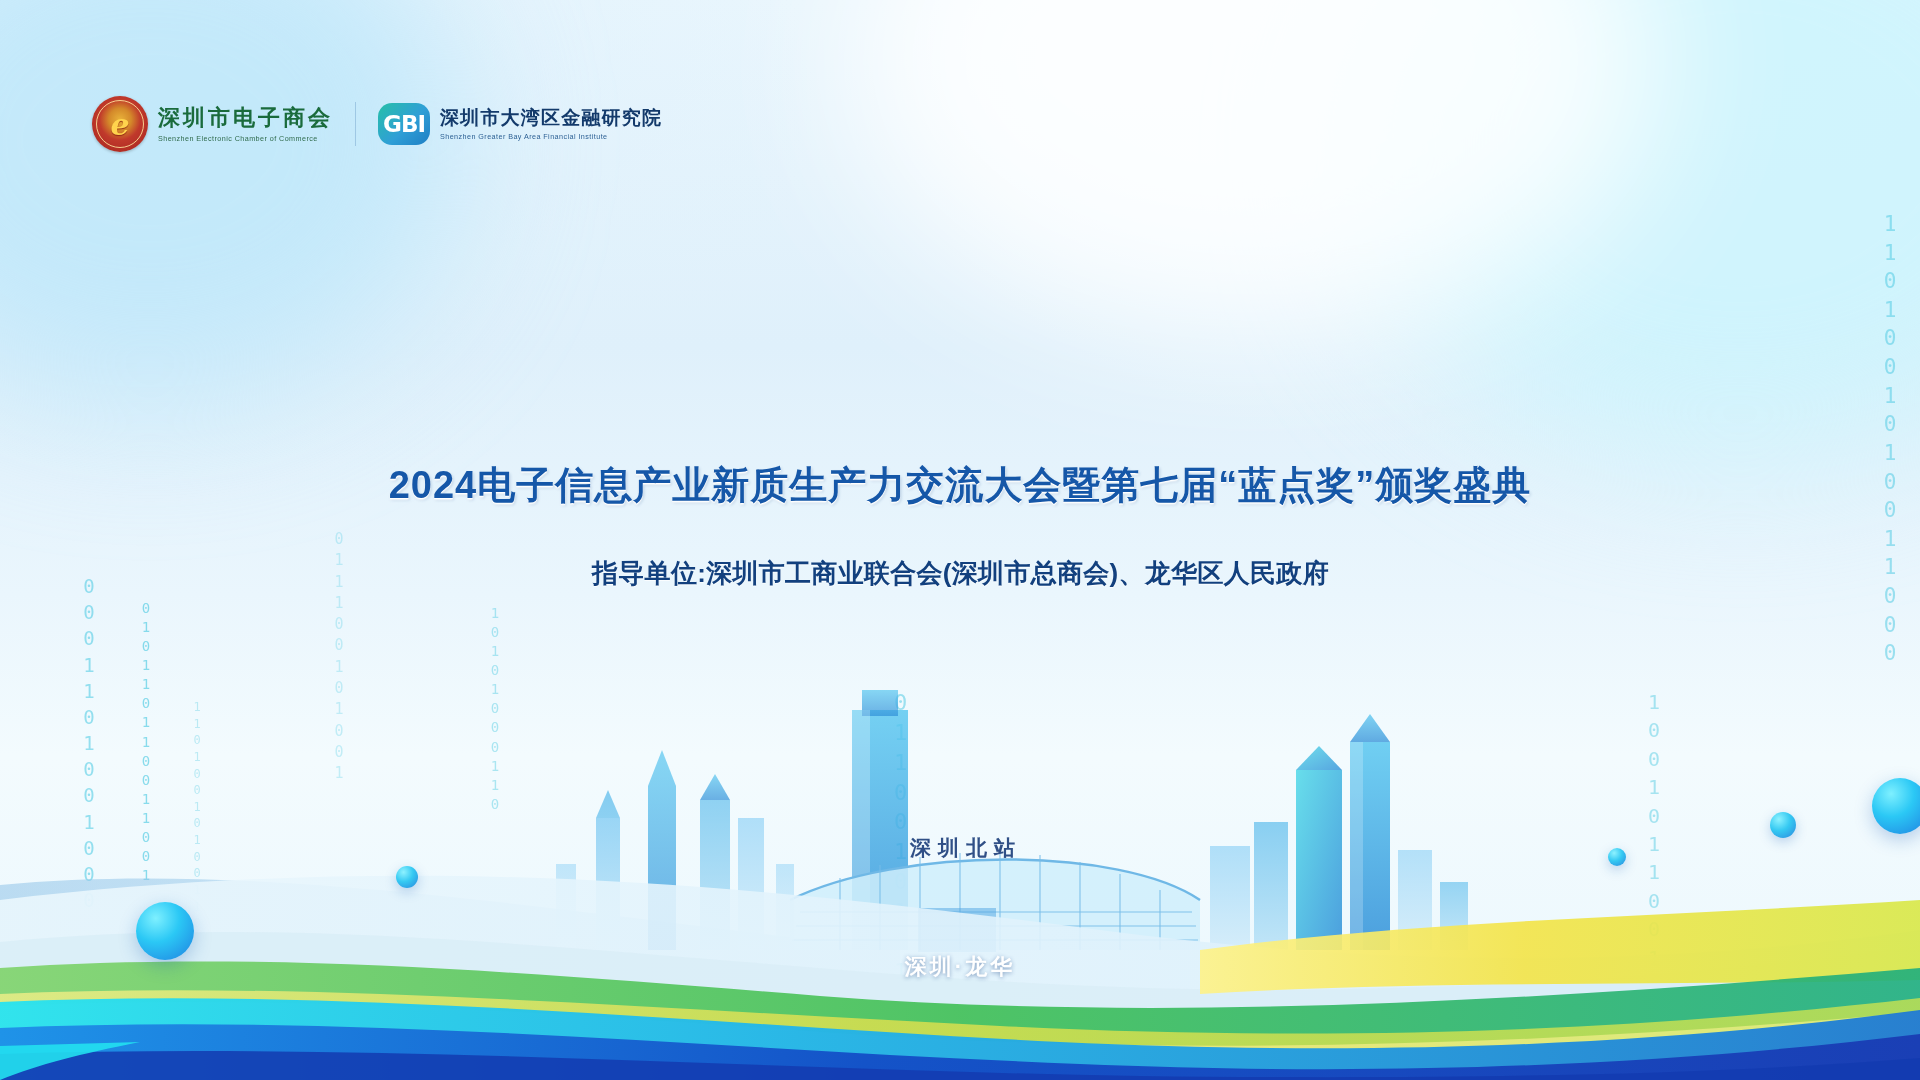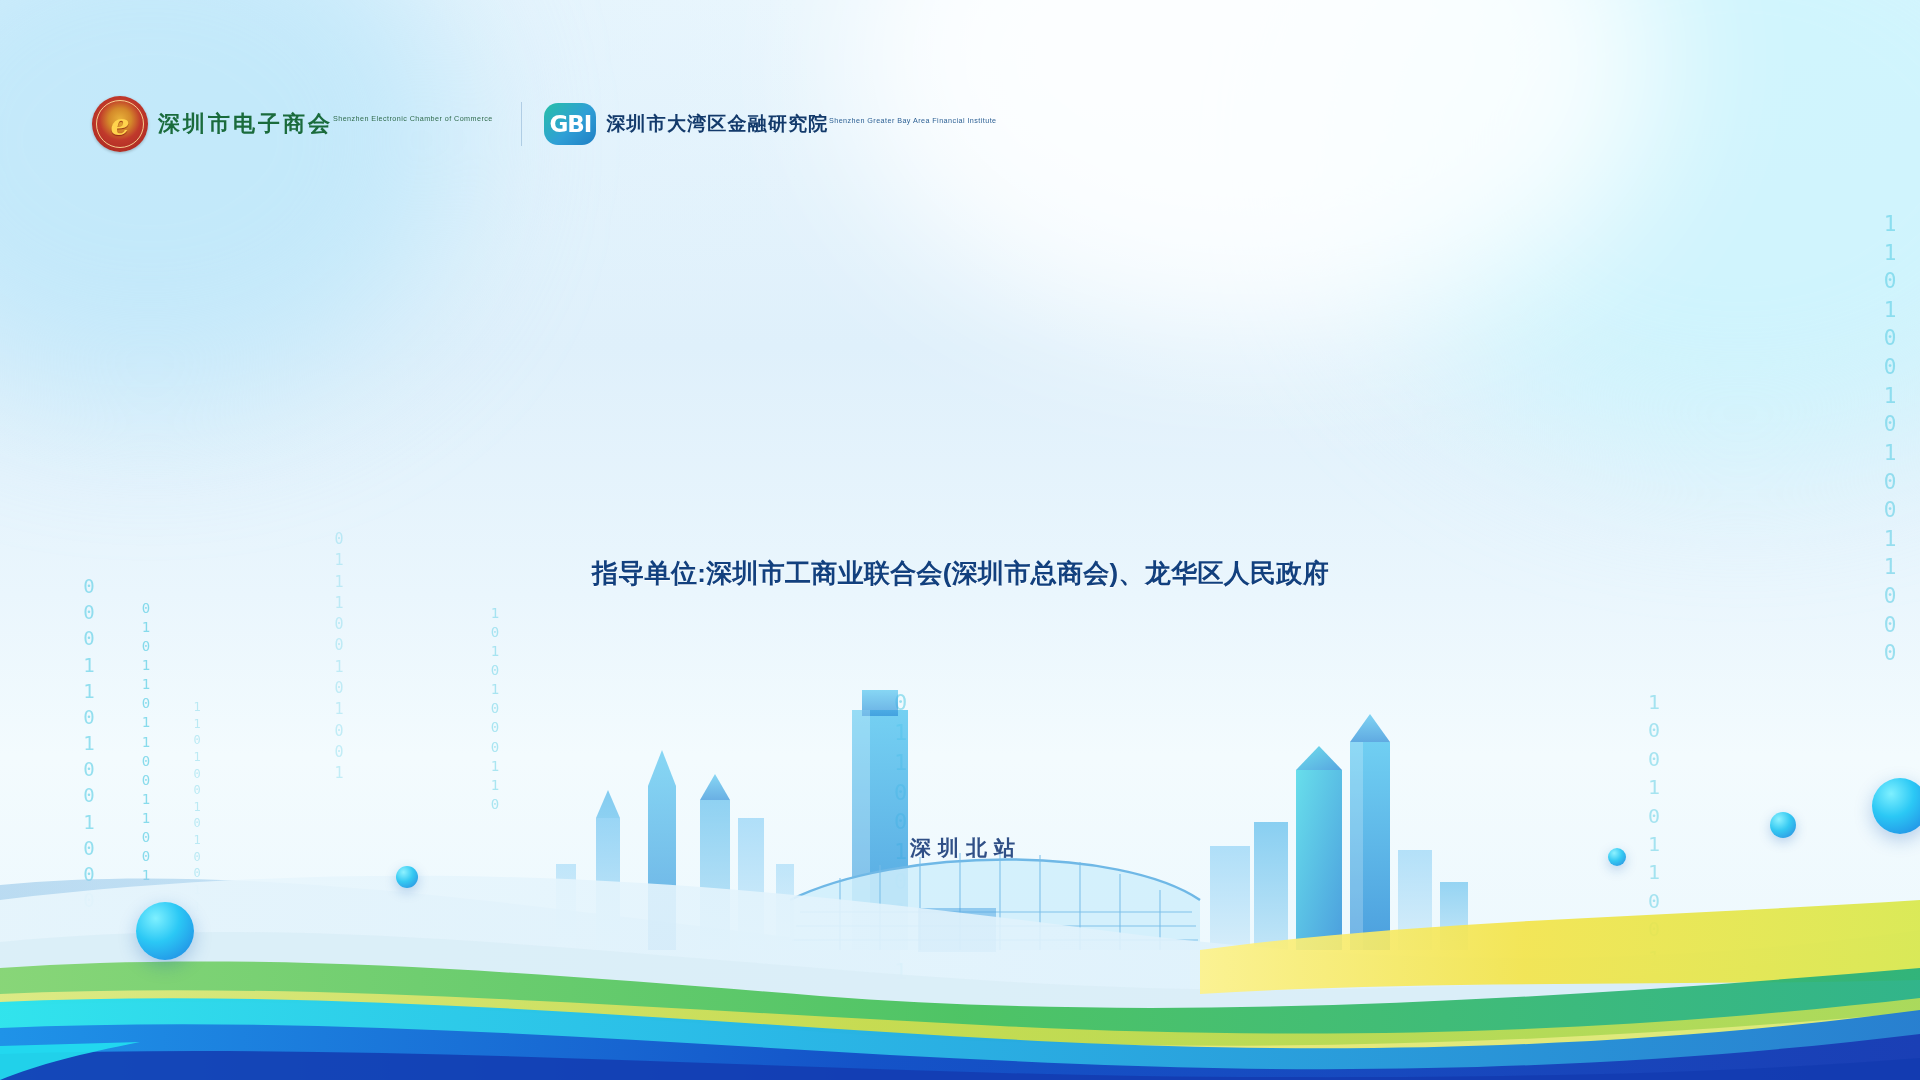--- a/index.html
+++ b/index.html
@@ -30,21 +30,21 @@
   #logo-row{position:absolute;left:92px;top:96px;display:flex;align-items:center;gap:22px;}
   .logo-unit{display:flex;align-items:center;gap:10px;}
   .seal{width:56px;height:56px;border-radius:50%;flex:none;position:relative;
     background:radial-gradient(circle at 50% 42%,#e8b23a 0%,#d4892a 26%,#c0392b 48%,#a3211b 100%);
     box-shadow:0 1px 3px rgba(0,0,0,.25);}
   .seal::before{content:"";position:absolute;inset:4px;border-radius:50%;
     border:1.6px solid rgba(255,232,160,.85);}
   .seal .e{position:absolute;inset:0;display:flex;align-items:center;justify-content:center;
     font-family:"DejaVu Serif","Liberation Serif",serif;font-style:italic;font-weight:700;
     font-size:30px;color:#ffd34d;text-shadow:0 1px 1px rgba(120,10,10,.7);}
-  .logo-txt{display:flex;flex-direction:row;justify-content:center;text-align:right;}
+  .logo-txt{display:flex;flex-direction:column;justify-content:center;}
   .logo-cn{font-size:22px;font-weight:700;letter-spacing:3px;line-height:1.15;
     color:#1a6b3c;font-family:"DejaVu Serif","Liberation Serif",serif;}
   .logo-en{font-size:7.5px;letter-spacing:.45px;color:#2f6b4c;margin-top:3px;
     transform:scale(.96);transform-origin:left center;white-space:nowrap;}
   .gbi{width:52px;height:42px;flex:none;border-radius:14px;display:flex;align-items:center;
     justify-content:center;background:linear-gradient(135deg,#27c0a8 0%,#2f9fd6 55%,#1f7fc4 100%);
     color:#fff;font-weight:800;font-size:23px;letter-spacing:-1px;
     font-family:"DejaVu Sans","Liberation Sans",sans-serif;}
   .logo-cn2{color:#133a6b;font-size:19px;letter-spacing:1.2px;font-weight:700;
     font-family:"DejaVu Serif","Liberation Serif",serif;}
@@ -131,20 +131,21 @@
       <div class="gbi">GBI</div>
       <div class="logo-txt">
         <div class="logo-cn logo-cn2">深圳市大湾区金融研究院</div>
         <div class="logo-en logo-en2">Shenzhen Greater Bay Area Financial Institute</div>
       </div>
     </div>
 
   </div>
 
 
+  <div id="subtitle">2024电子信息产业新质生产力交流大会暨第七届“蓝点奖”颁奖盛典</div>
 
   <div id="orgs">
     <div>指导单位:深圳市工商业联合会(深圳市总商会)、龙华区人民政府</div>
   </div>
 
   <div id="scene">
     <svg width="1920" height="430" viewBox="0 0 1920 430">
       <defs>
         <linearGradient id="bg1" x1="0" y1="0" x2="0" y2="1">
           <stop offset="0%" stop-color="#9fd8f7"></stop>
@@ -246,20 +247,21 @@
       <path d="M0,344 C300,330 640,358 1000,376 C1360,394 1660,378 1920,348 L1920,396 C1660,424 1360,430 1000,412 C640,394 300,372 0,386 Z" fill="url(#wYellow)" opacity=".72"></path>
       <path d="M0,352 C340,336 700,374 1060,392 C1400,408 1680,392 1920,360 L1920,430 L0,430 Z" fill="url(#wCyan)" opacity=".95"></path>
       <path d="M0,378 C360,362 720,400 1080,414 C1420,428 1690,412 1920,384 L1920,430 L0,430 Z" fill="url(#wBlue)"></path>
       <path d="M0,404 C380,392 760,420 1140,426 C1470,430 1720,424 1920,408 L1920,430 L0,430 Z" fill="#133bb0" opacity=".85"></path>
       <path d="M0,396 L140,392 C80,404 40,414 0,430 Z" fill="#22e0ef" opacity=".9"></path>
     </svg>
 
     <div class="station-label">深圳北站</div>
   </div>
 
+  <div id="city-label">深圳·龙华</div>
 
   <div class="ball b-big" style="left:136px;top:902px;width:58px;height:58px;"></div>
   <div class="ball b-mid" style="left:396px;top:866px;width:22px;height:22px;"></div>
   <div class="ball b-mid" style="left:1608px;top:848px;width:18px;height:18px;"></div>
   <div class="ball b-mid" style="left:1770px;top:812px;width:26px;height:26px;"></div>
   <div class="ball b-big" style="left:1872px;top:778px;width:56px;height:56px;"></div>
 
 </div>
 
 </body></html>

